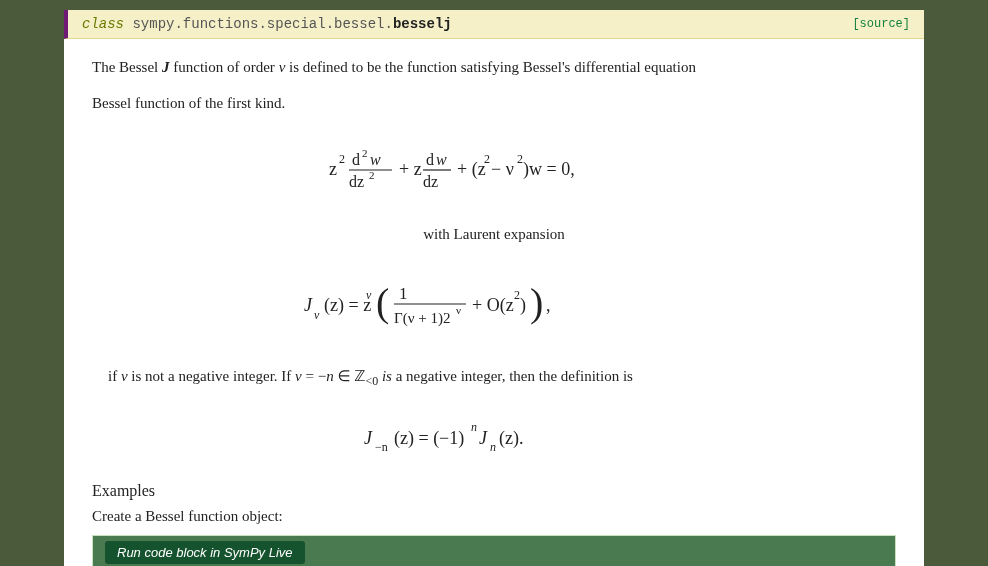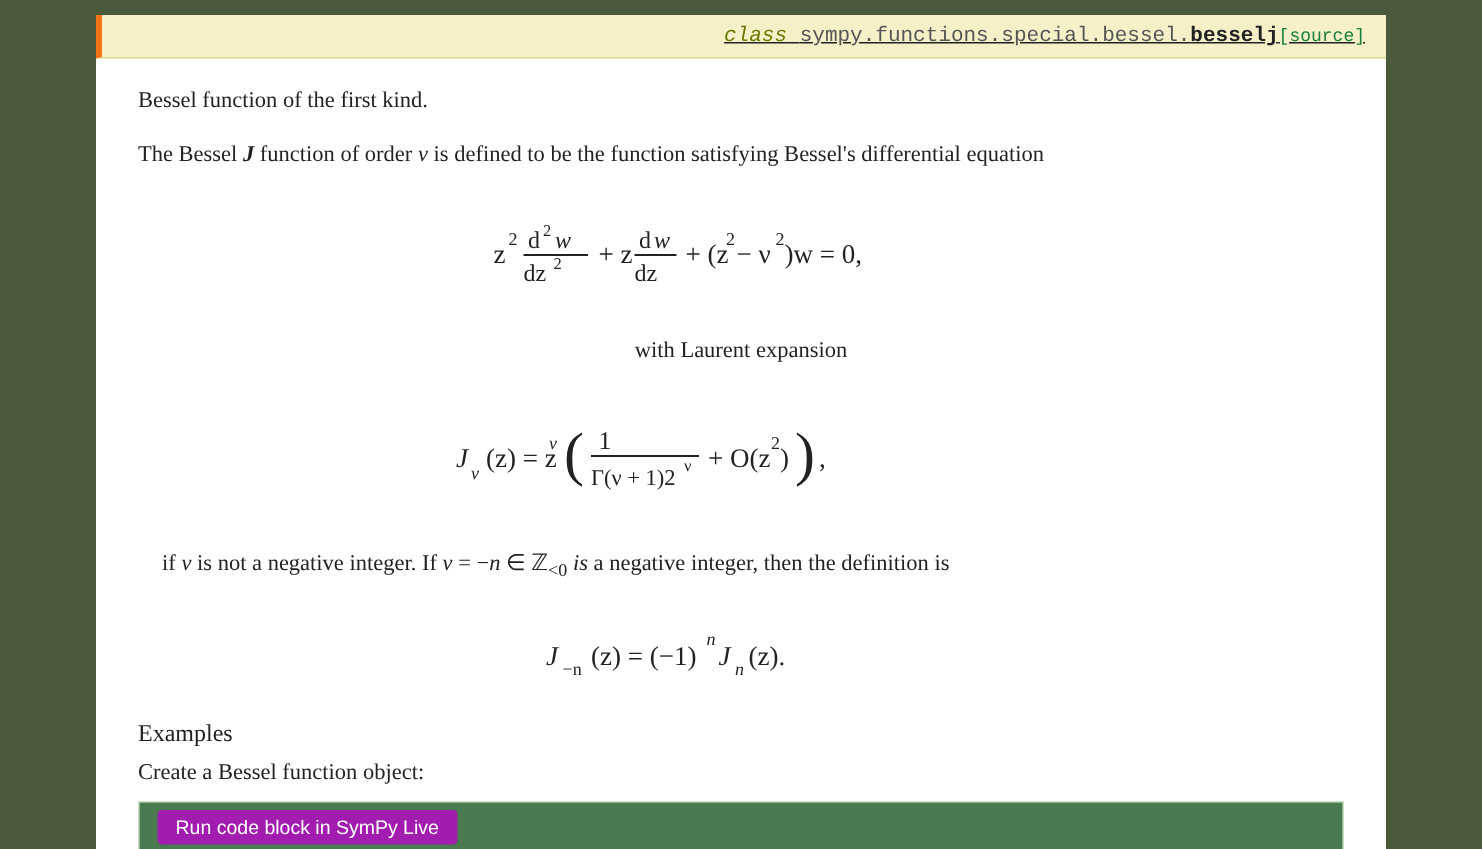--- a/index.html
+++ b/index.html
@@ -16,29 +16,28 @@
     }
     .main-container {
       background: #fff;
       width: 860px;
       min-height: 546px;
       padding: 0;
       overflow: hidden;
     }
     .class-header {
       background: #f5f0c8;
-      border-left: 4px solid #f97316;
+      border-left: 4px solid #701a75;
       padding: 6px 14px;
       font-family: 'Courier New', monospace;
       font-size: 14px;
       display: flex;
-      justify-content: flex-end;
+      justify-content: space-between;
       align-items: center;
       border-bottom: 1px solid #e0d88a;
-      text-decoration: underline;
     }
     .class-header .class-keyword {
       color: #6a7a00;
       font-style: italic;
     }
     .class-header .class-path {
       color: #555;
     }
     .class-header .class-name {
       color: #222;
@@ -70,29 +69,30 @@
       font-weight: normal;
       font-size: 16px;
       margin: 18px 0 8px 0;
     }
     .create-text {
       font-size: 15px;
       margin-bottom: 10px;
     }
     .run-button {
       display: inline-block;
-      background: #a21caf;
+      background: #14532d;
       color: #fff;
       font-size: 13px;
       padding: 4px 12px;
       border-radius: 3px;
       margin-bottom: 0;
       cursor: pointer;
       border: none;
       font-family: Arial, sans-serif;
+      font-style: italic;
     }
     .code-block-wrapper {
       border: 1px solid #c8e0c0;
       background: #f0faf0;
       margin-top: 0;
     }
     .code-block-header {
       background: #4a7a50;
       padding: 5px 12px;
     }
@@ -109,25 +109,25 @@
       <span class="class-keyword">class</span>
       <span> </span>
       <span class="class-path">sympy.functions.special.bessel.</span><span class="class-name">besselj</span>
     </div>
     <div class="source-link">[source]</div>
   </div>
 
   <div class="content">
 
     <div class="description">
+      <span>The Bessel </span><span style="font-style:italic;font-weight:bold;">J</span><span> function of order </span><span style="font-style:italic;">ν</span><span> is defined to be the function satisfying Bessel's differential equation</span>
+    </div>
+
+    <div class="description">
       <span>Bessel function of the first kind.</span>
-    </div>
-
-    <div class="description">
-      <span>The Bessel </span><span style="font-style:italic;font-weight:bold;">J</span><span> function of order </span><span style="font-style:italic;">ν</span><span> is defined to be the function satisfying Bessel's differential equation</span>
     </div>
 
     <div class="math-block">
       <svg width="350" height="70" viewBox="0 0 350 70" xmlns="http://www.w3.org/2000/svg">
 
         <text x="10" y="42" font-family="Georgia,serif" font-size="18" fill="#222">z</text>
         <text x="20" y="30" font-family="Georgia,serif" font-size="12" fill="#222">2</text>
 
         <text x="33" y="32" font-family="Georgia,serif" font-size="16" fill="#222">d</text>
         <text x="43" y="24" font-family="Georgia,serif" font-size="11" fill="#222">2</text>

